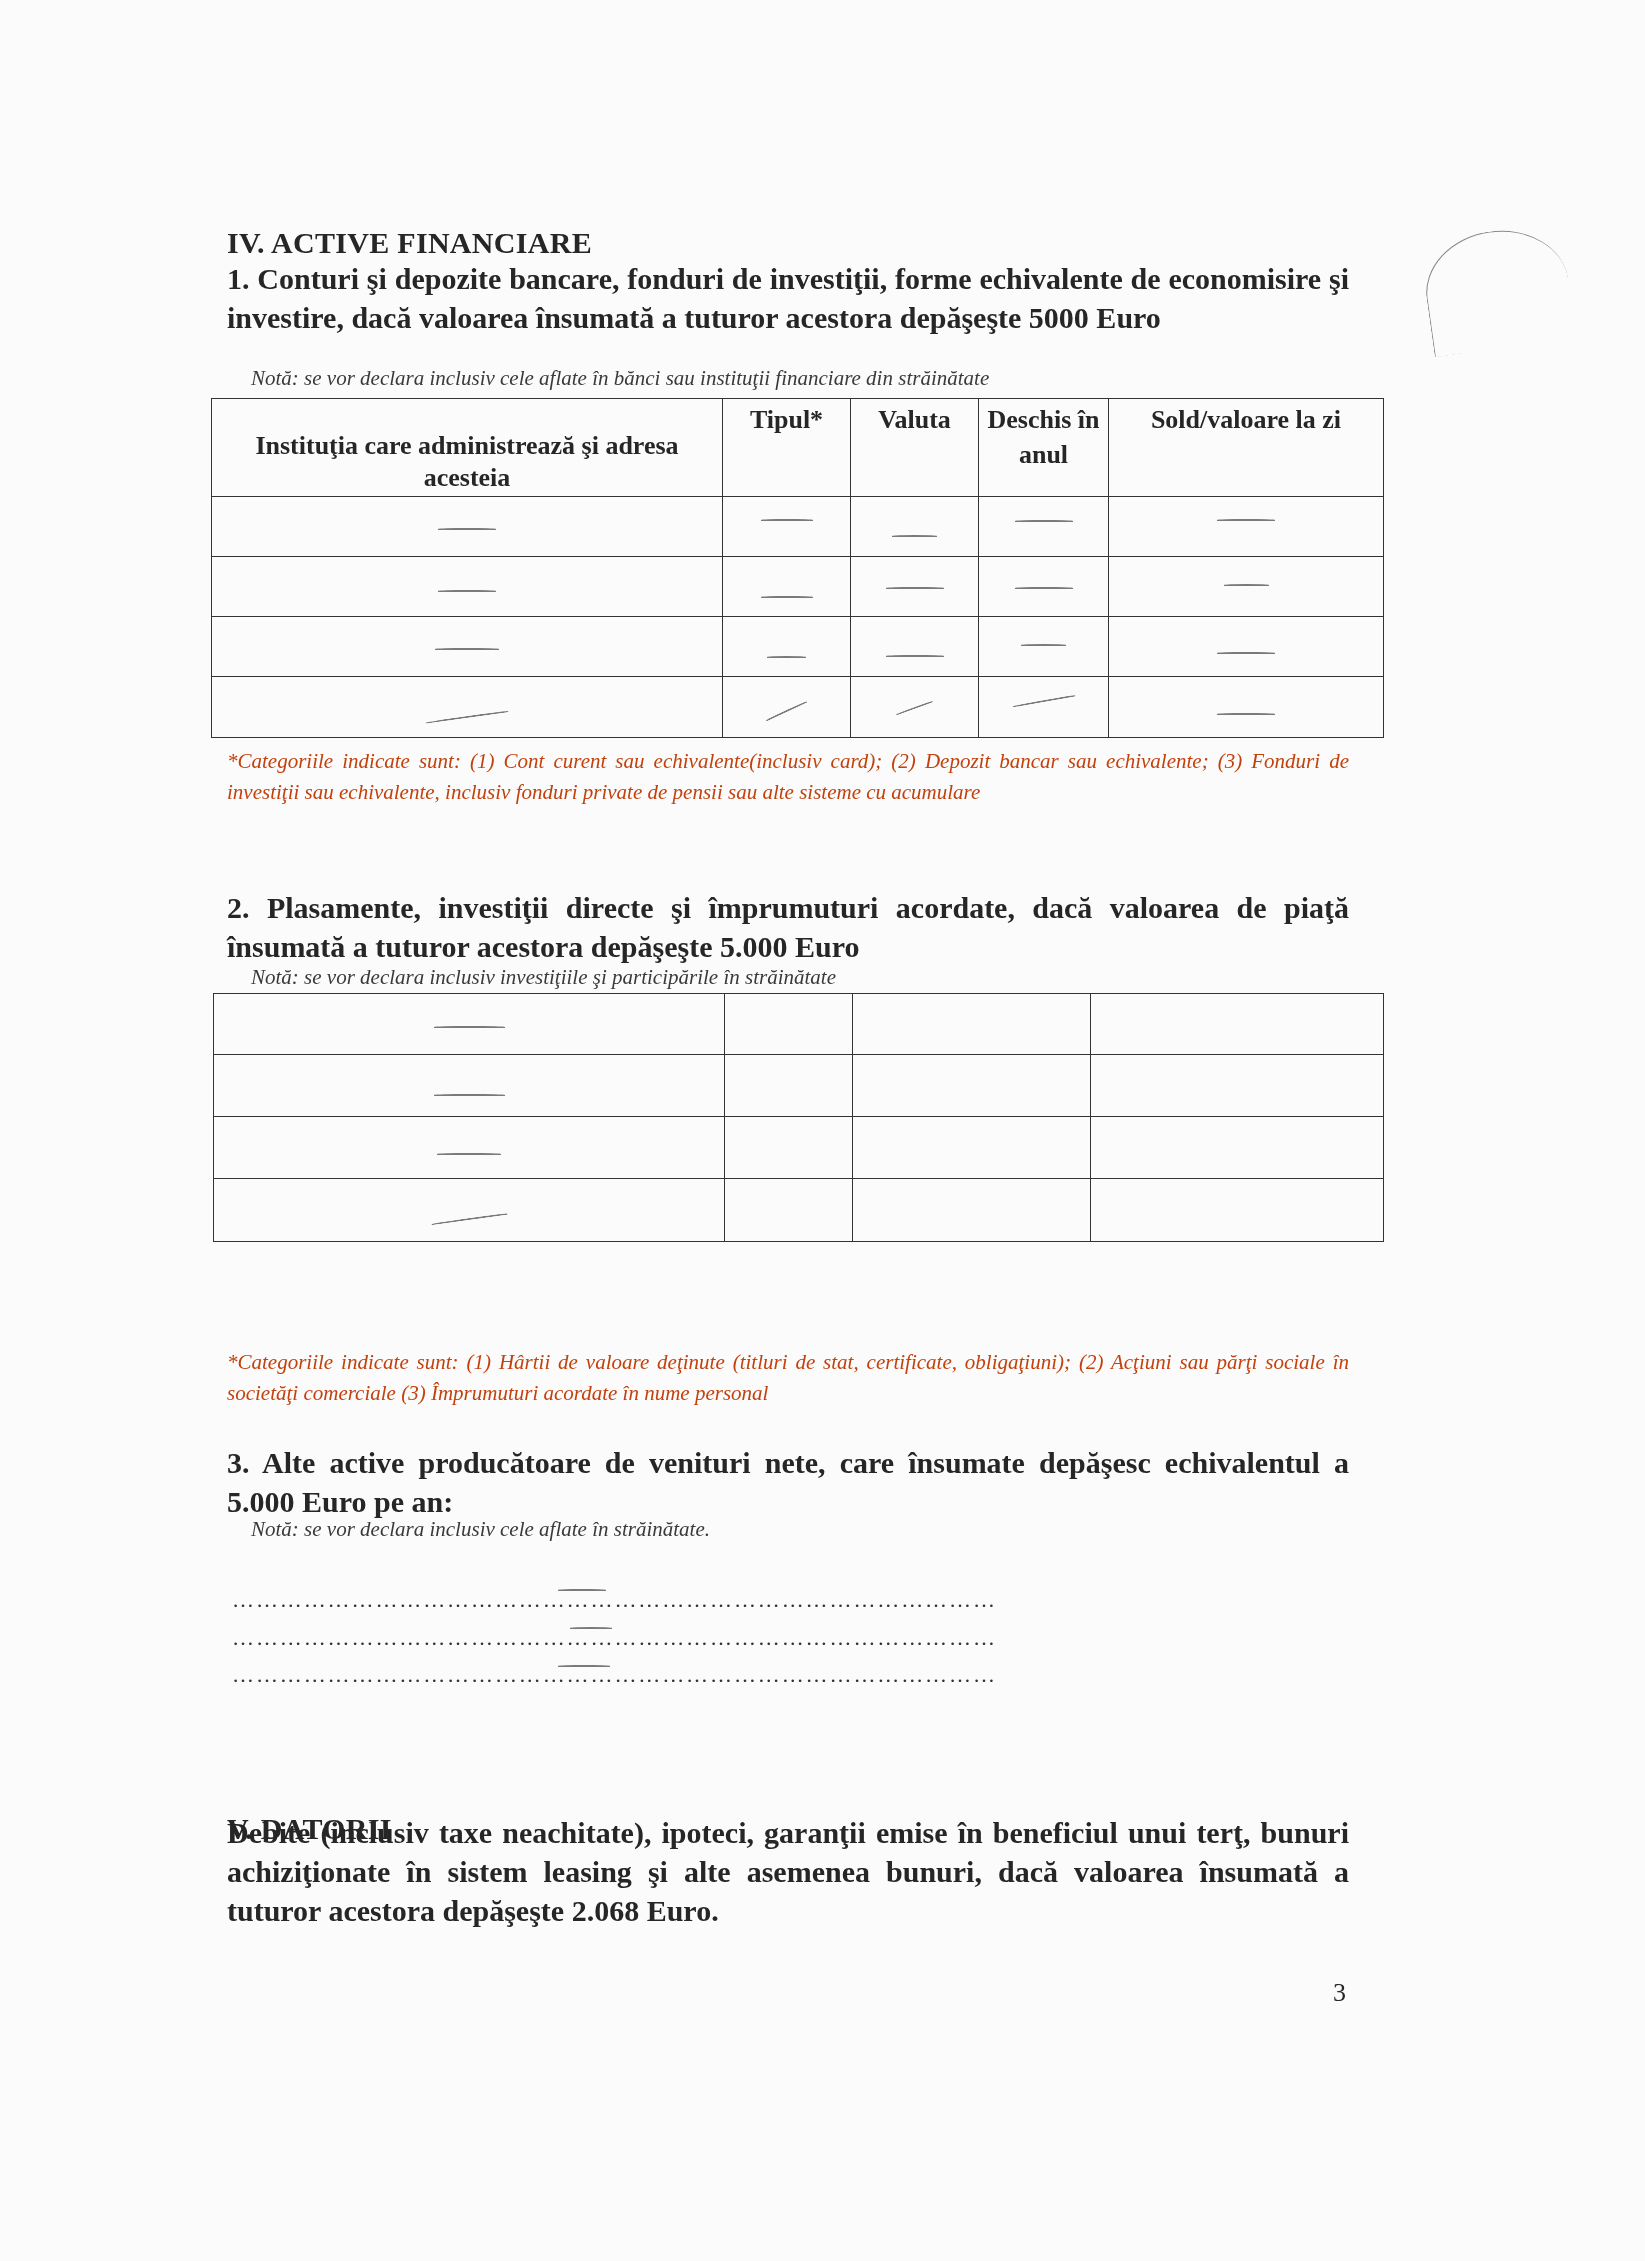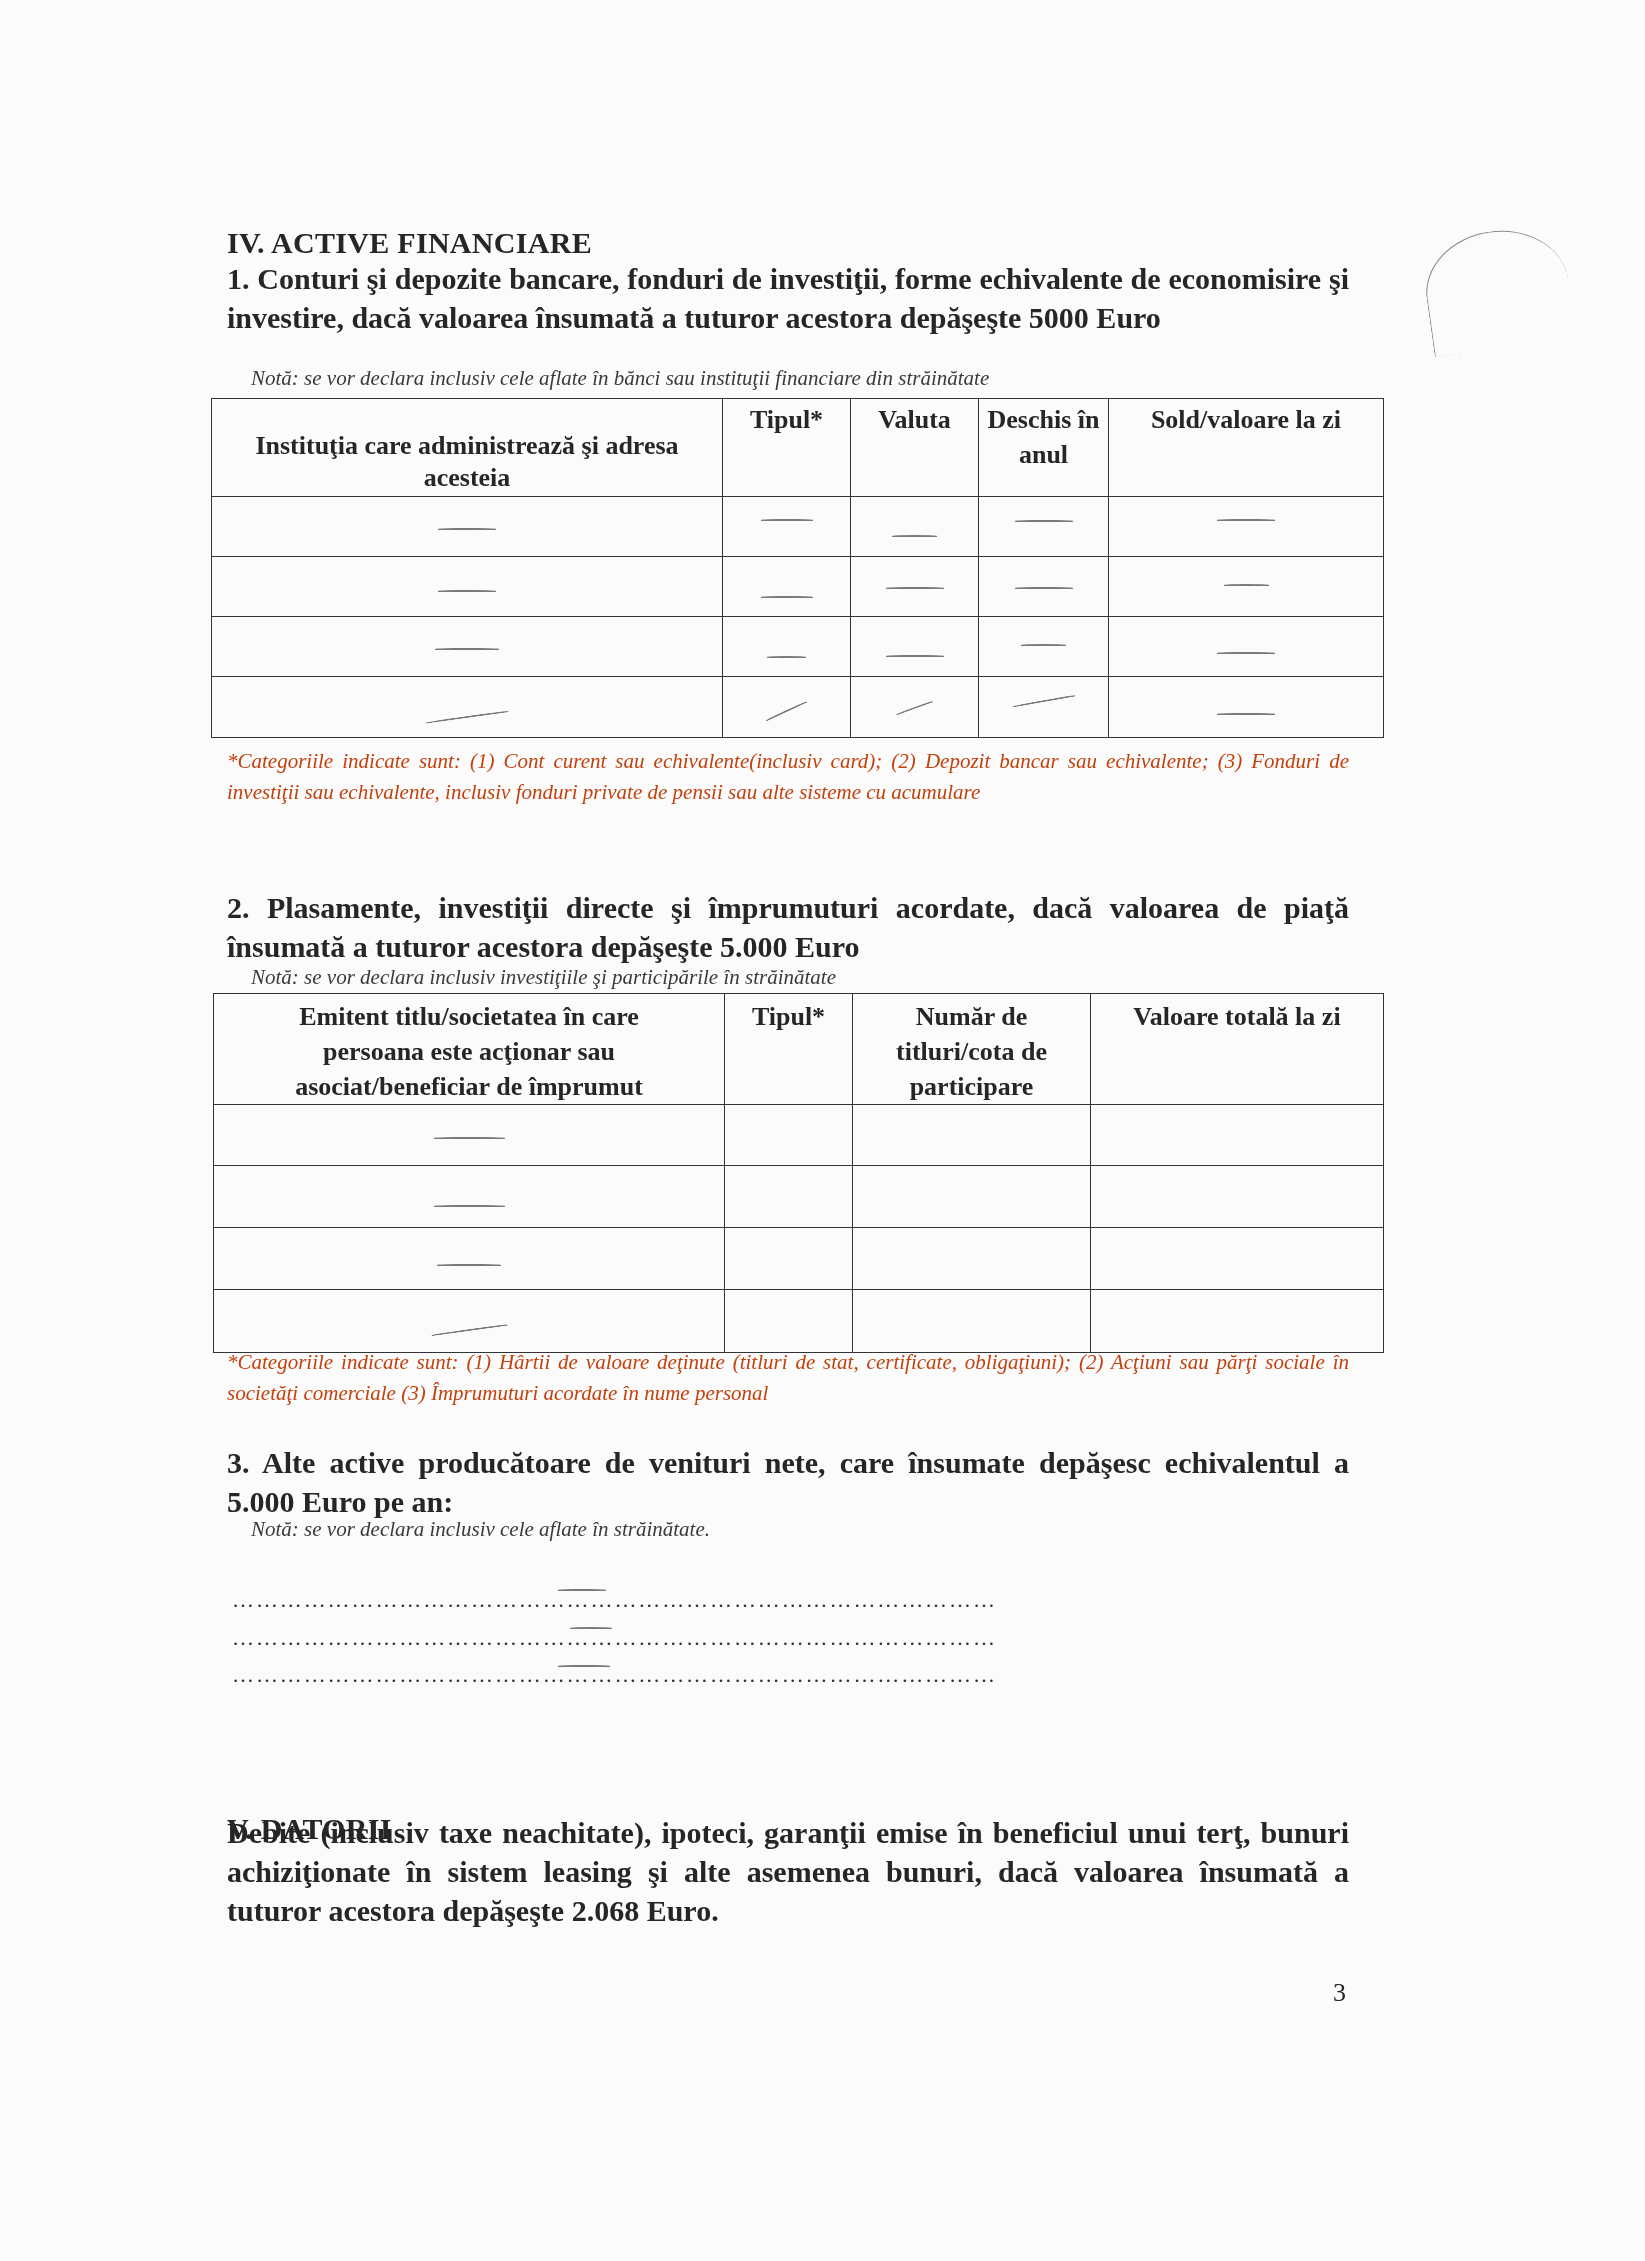--- a/index.html
+++ b/index.html
@@ -144,26 +144,20 @@
 <div class="abs note" style="left:227px; top:965px;text-align:right;">Notă: se vor declara inclusiv investiţiile şi participările  în străinătate</div>
 
 <table class="grid" style="left:213px; top:993px; width:1169px;">
   <colgroup>
     <col style="width:511px">
       <col style="width:128px">
       <col style="width:238px">
       <col style="width:293px">
   </colgroup>
   <tbody>
-      <tr style="height:111px;">
-    <th style="padding:5.2px 32px 0;">Emitent titlu/societatea în care persoana este acţionar sau asociat/beneficiar de împrumut</th>
-    <th style="padding-top:5.2px;">Tipul*</th>
-    <th style="padding:5.2px 39px 0;">Număr de titluri/cota de participare</th>
-    <th style="padding-top:5.2px;">Valoare totală la zi</th>
-  </tr>
   <tr style="height:61px;">
     <td>
           <span class="dash" style="width:71px;margin-top:28px;"></span>
         </td>
     <td></td>
     <td></td>
     <td></td>
   </tr>
   <tr style="height:62px;">
     <td>

